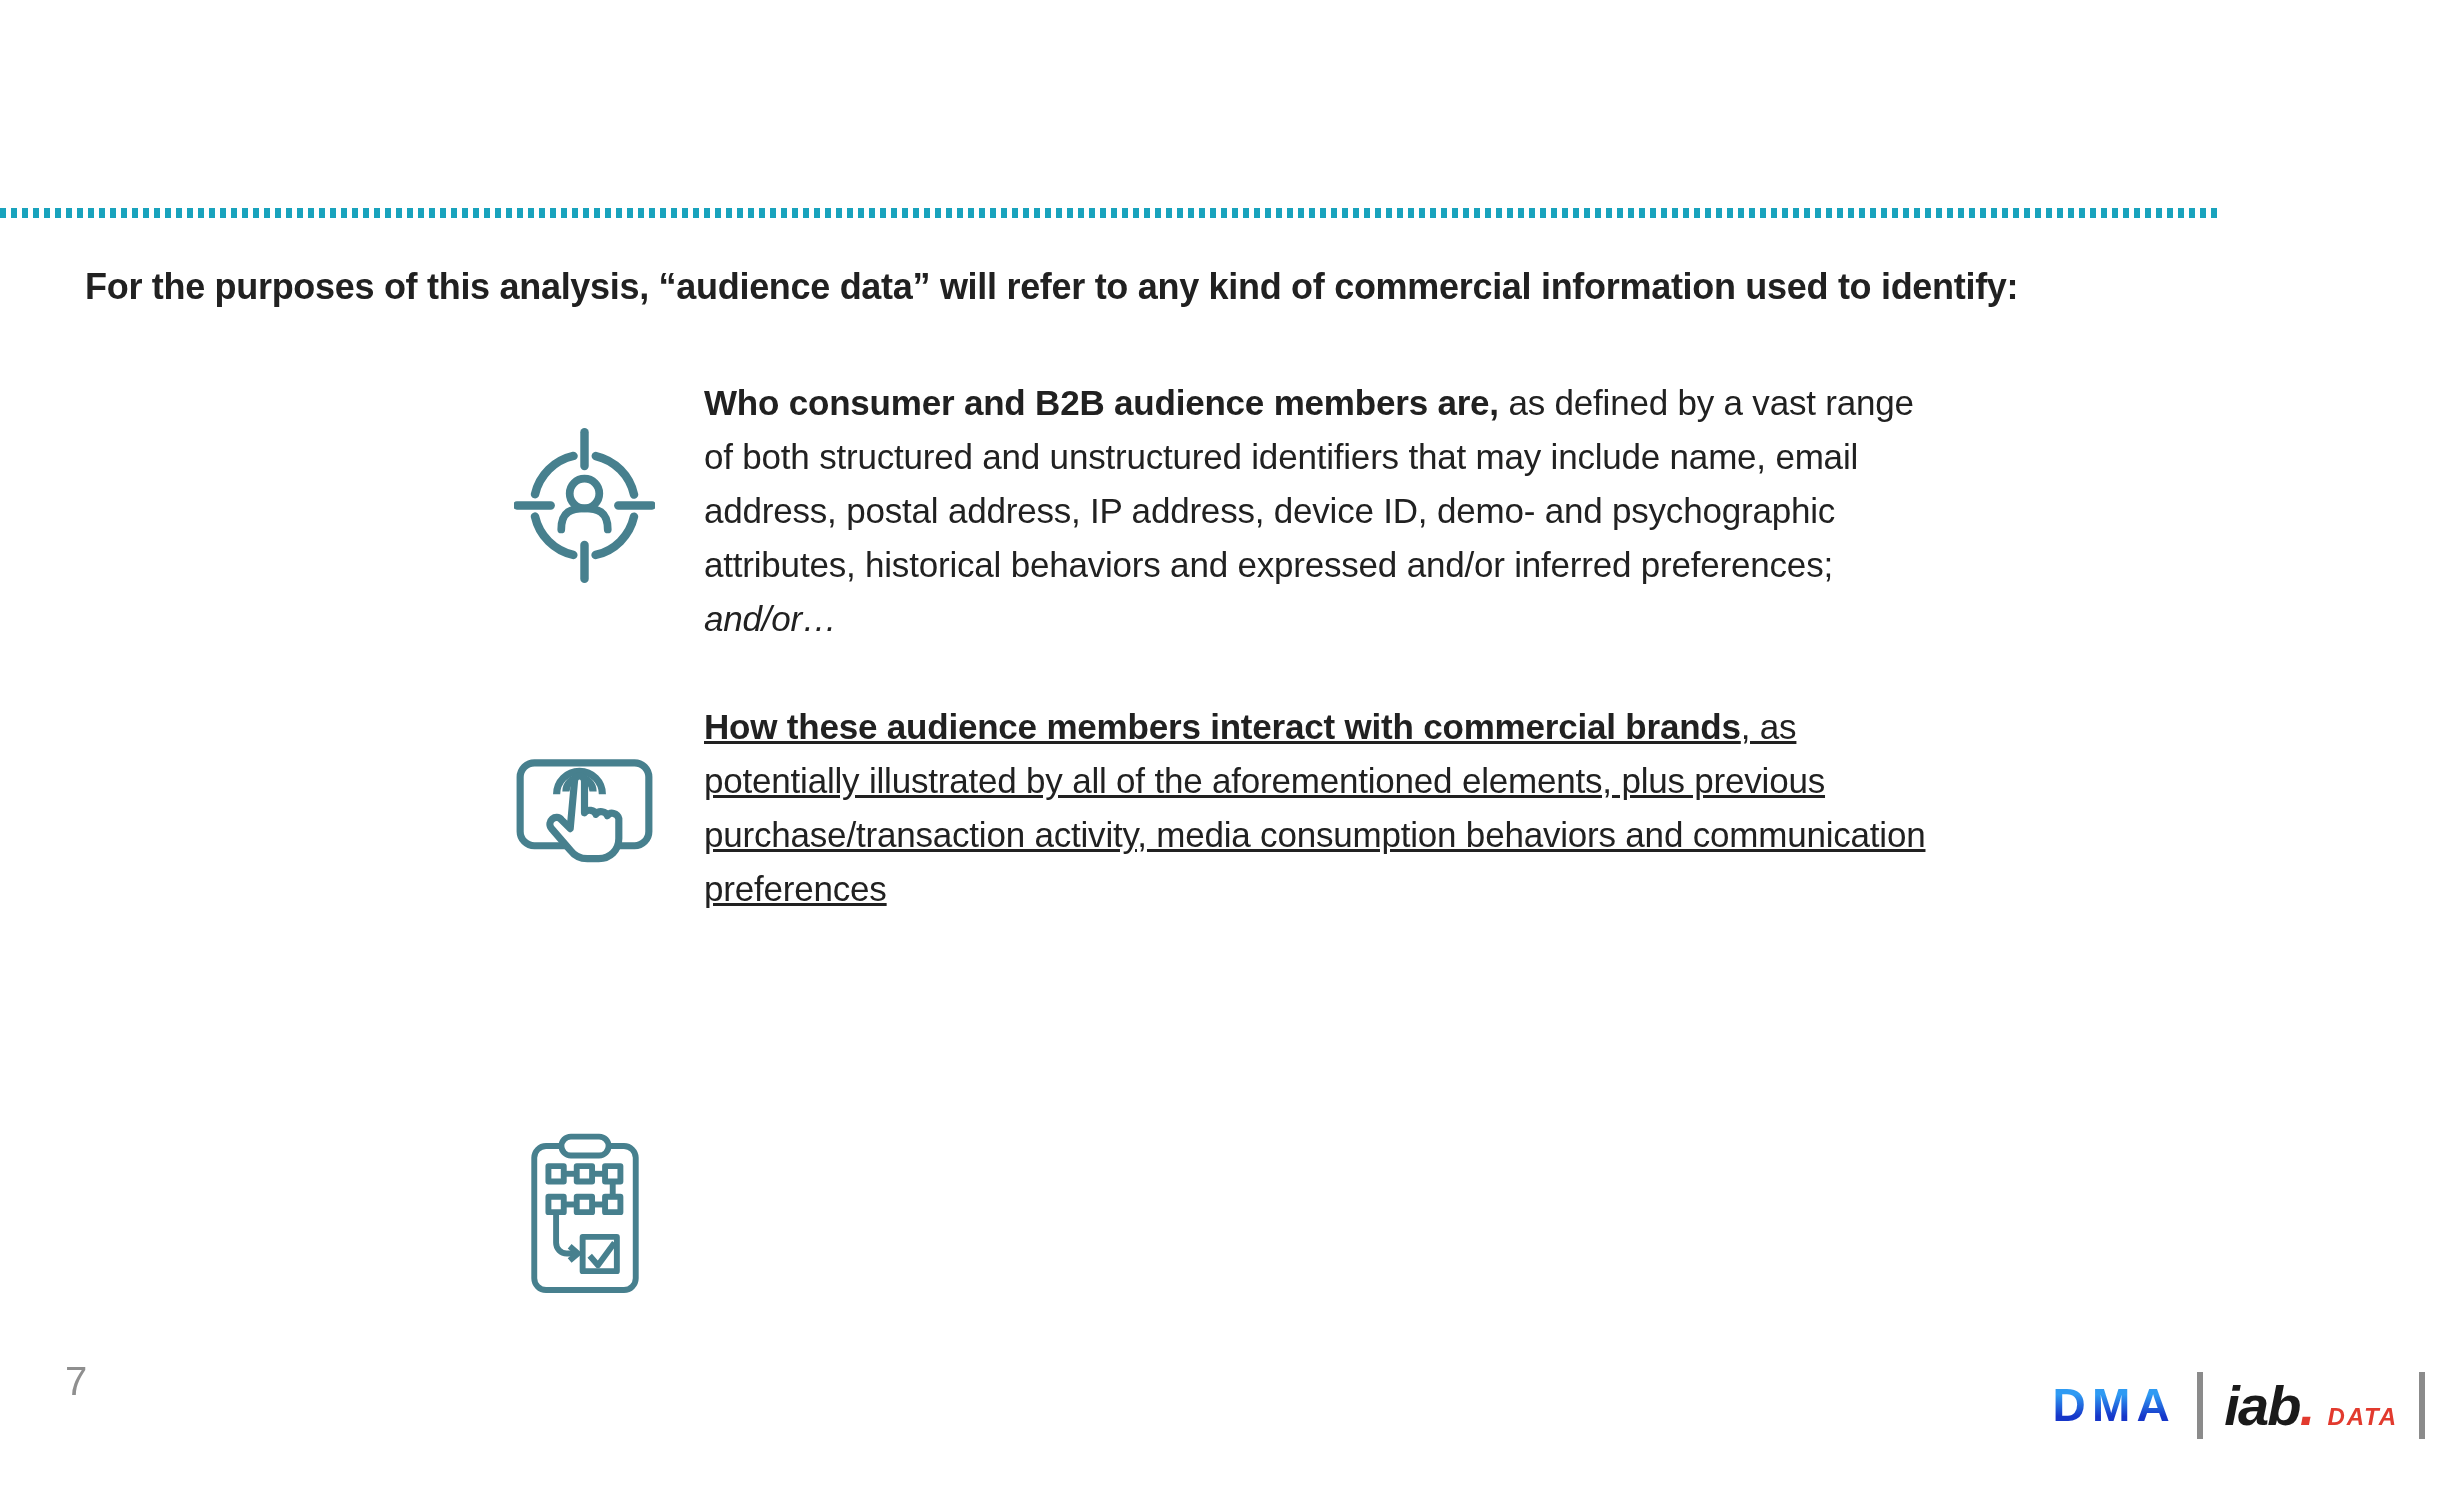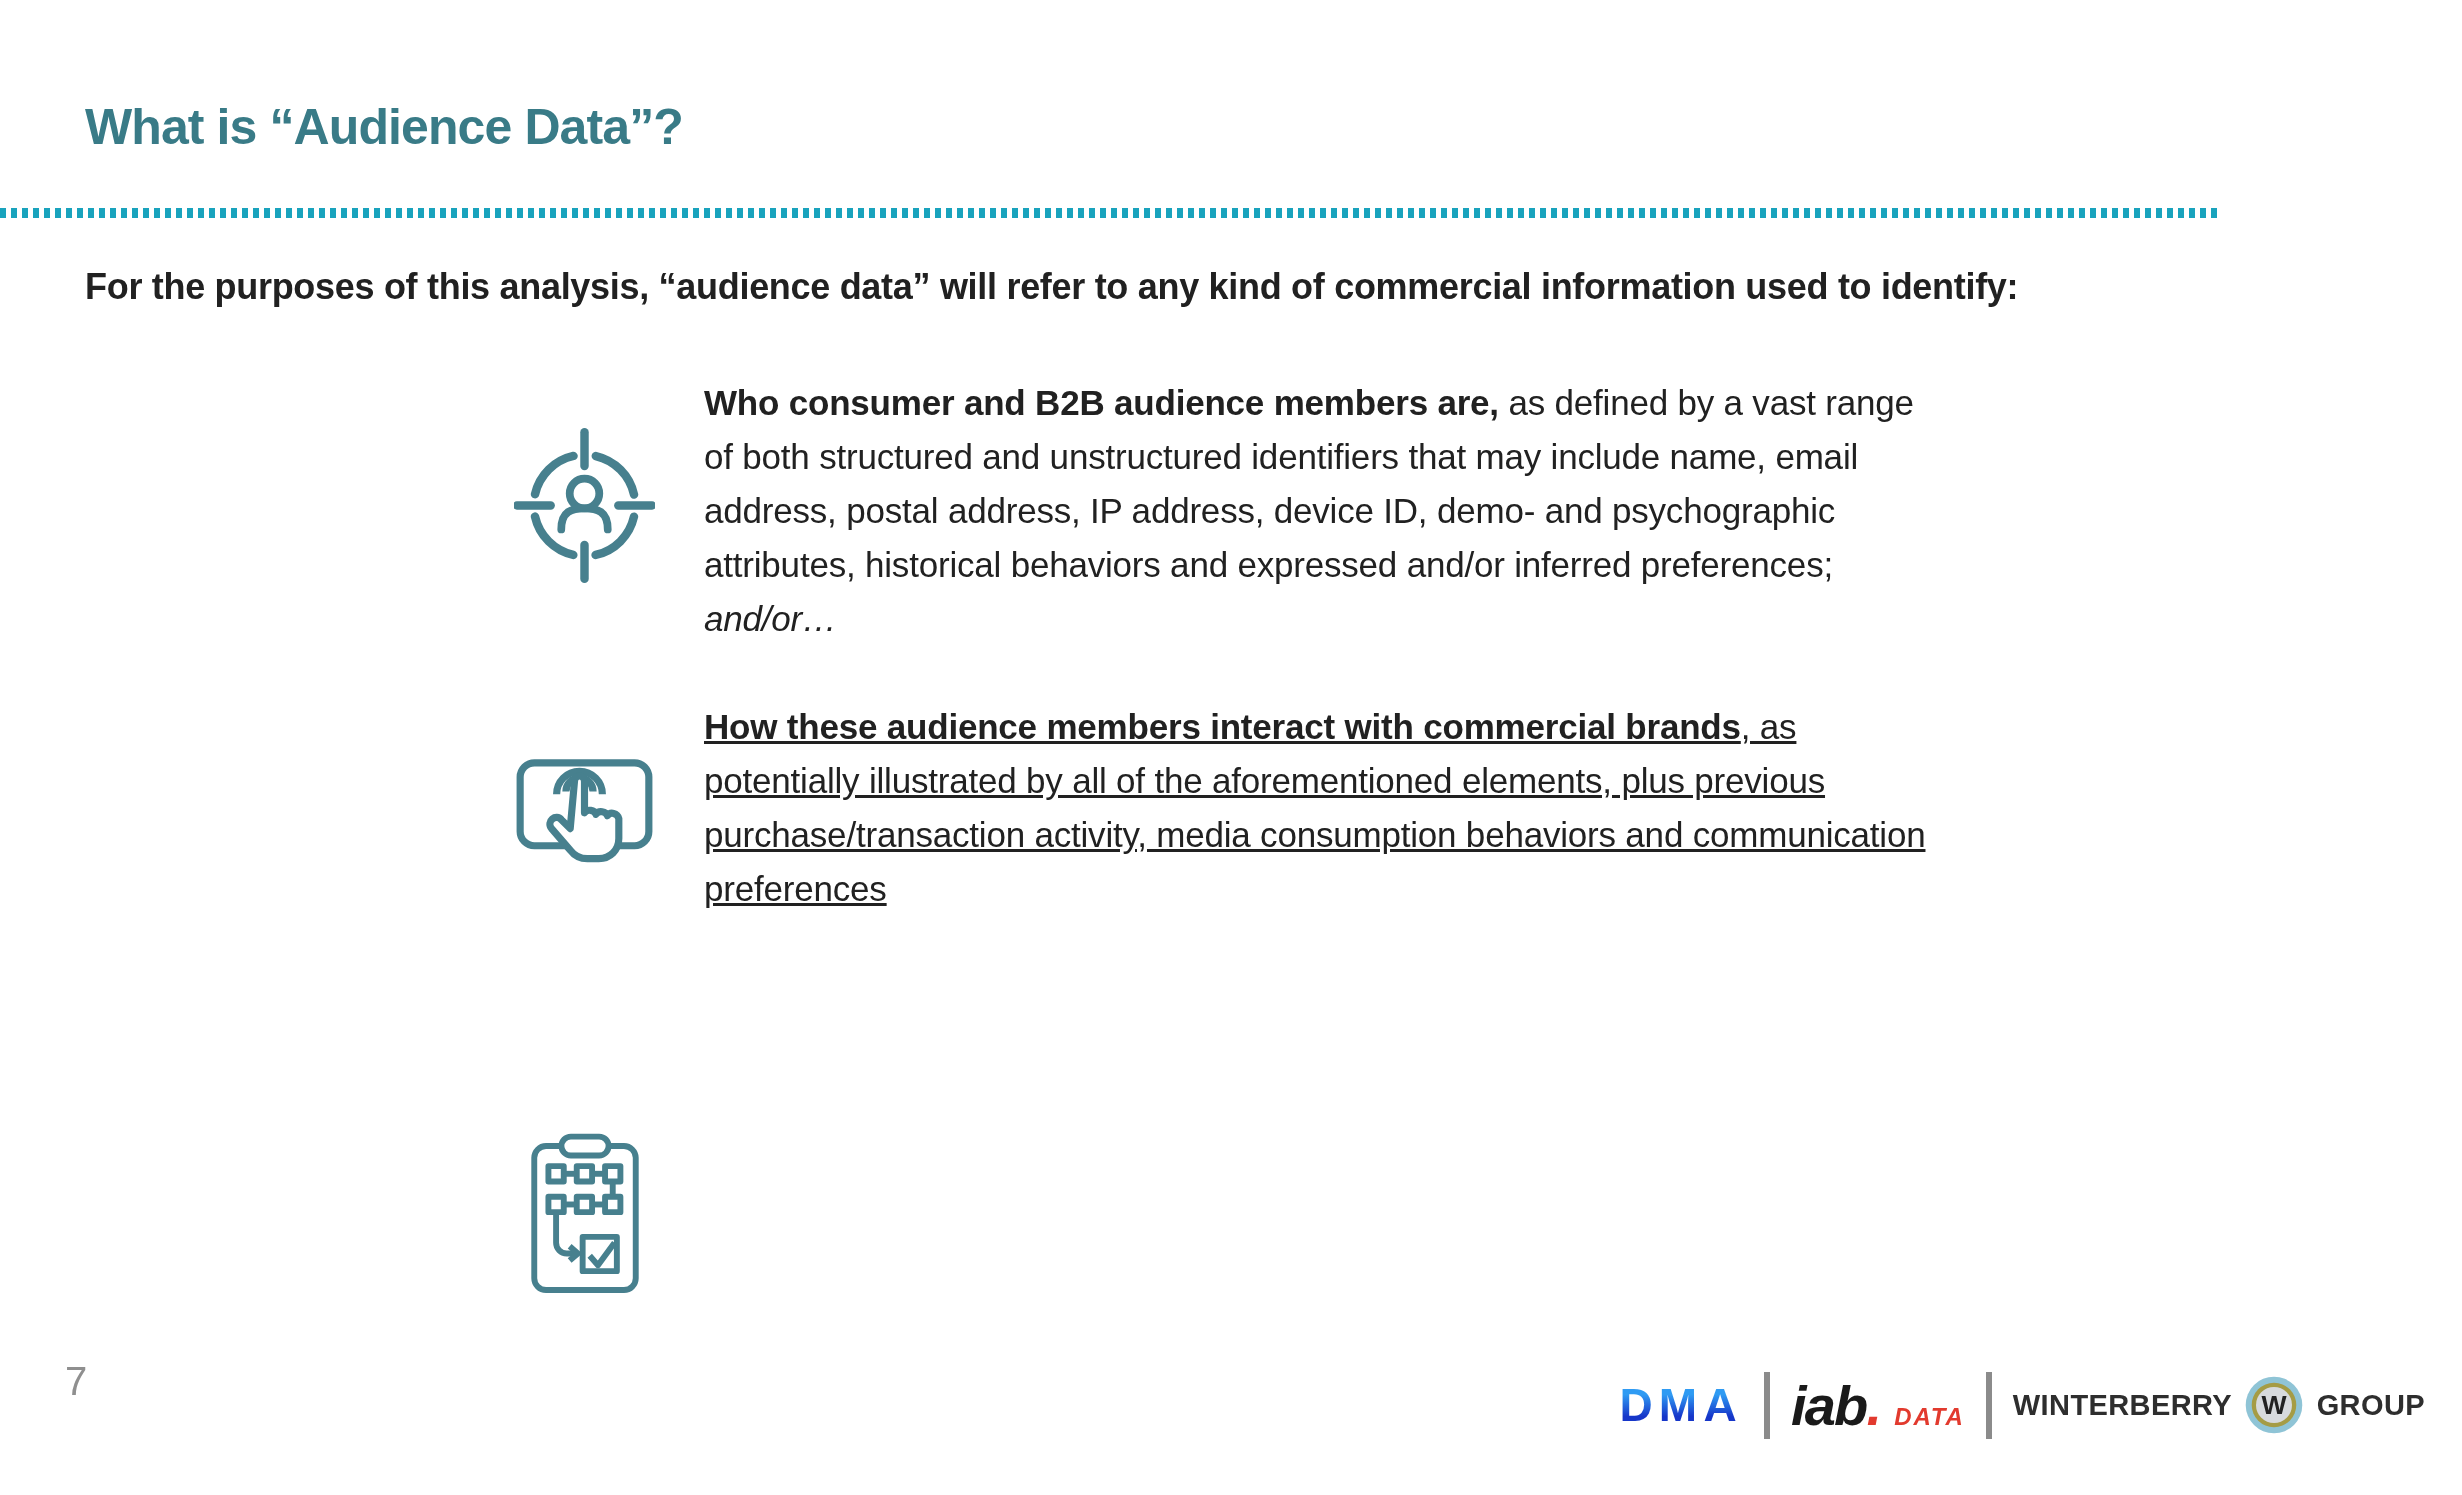--- a/index.html
+++ b/index.html
@@ -139,21 +139,20 @@
     color: #2e2e2e;
     white-space: nowrap;
   }
   .wb-badge { width: 60px; height: 60px; display: block; }
 </style>
 </head>
 <body>
 
 <div class="slide">
 
-  <h1 class="title">What is “Audience Data”?</h1>
 
   <div class="dotted-divider"></div>
 
   <p class="intro">For the purposes of this analysis, “audience data” will refer to any kind of commercial information used to identify:</p>
 
   <div class="icon icon-1">
     <svg viewBox="0 0 100 110" fill="none" stroke="#47808e" stroke-width="6" stroke-linecap="round">
       <circle cx="50" cy="55" r="36" stroke-dasharray="40.5 16" stroke-dashoffset="48.5"></circle>
       <line x1="50" y1="3" x2="50" y2="27"></line>
       <line x1="50" y1="83" x2="50" y2="107"></line>
@@ -208,26 +207,16 @@
     <div class="dma-logo">
       <span class="dma-text">DMA</span>
     </div>
     <div class="logo-sep"></div>
     <div class="iab-logo">
       <span class="iab-word">iab</span>
         <span class="iab-dot">.</span>
         <span class="iab-data">DATA</span>
     </div>
     <div class="logo-sep"></div>
-    <div class="wb-logo">
-      <span class="wb-text">WINTERBERRY</span>
-      <svg class="wb-badge" viewBox="0 0 70 70">
-        <circle cx="35" cy="35" r="33" fill="#8fc4d6"></circle>
-        <circle cx="35" cy="35" r="26" fill="#a59c45"></circle>
-        <circle cx="35" cy="35" r="21" fill="#d7dadd"></circle>
-        <text x="35" y="46" text-anchor="middle" font-size="31" font-weight="bold" fill="#222222" font-family="Liberation Sans, sans-serif">W</text>
-      </svg>
-      <span class="wb-text">GROUP</span>
-    </div>
   </div>
 
 </div>
 
 
 </body></html>

